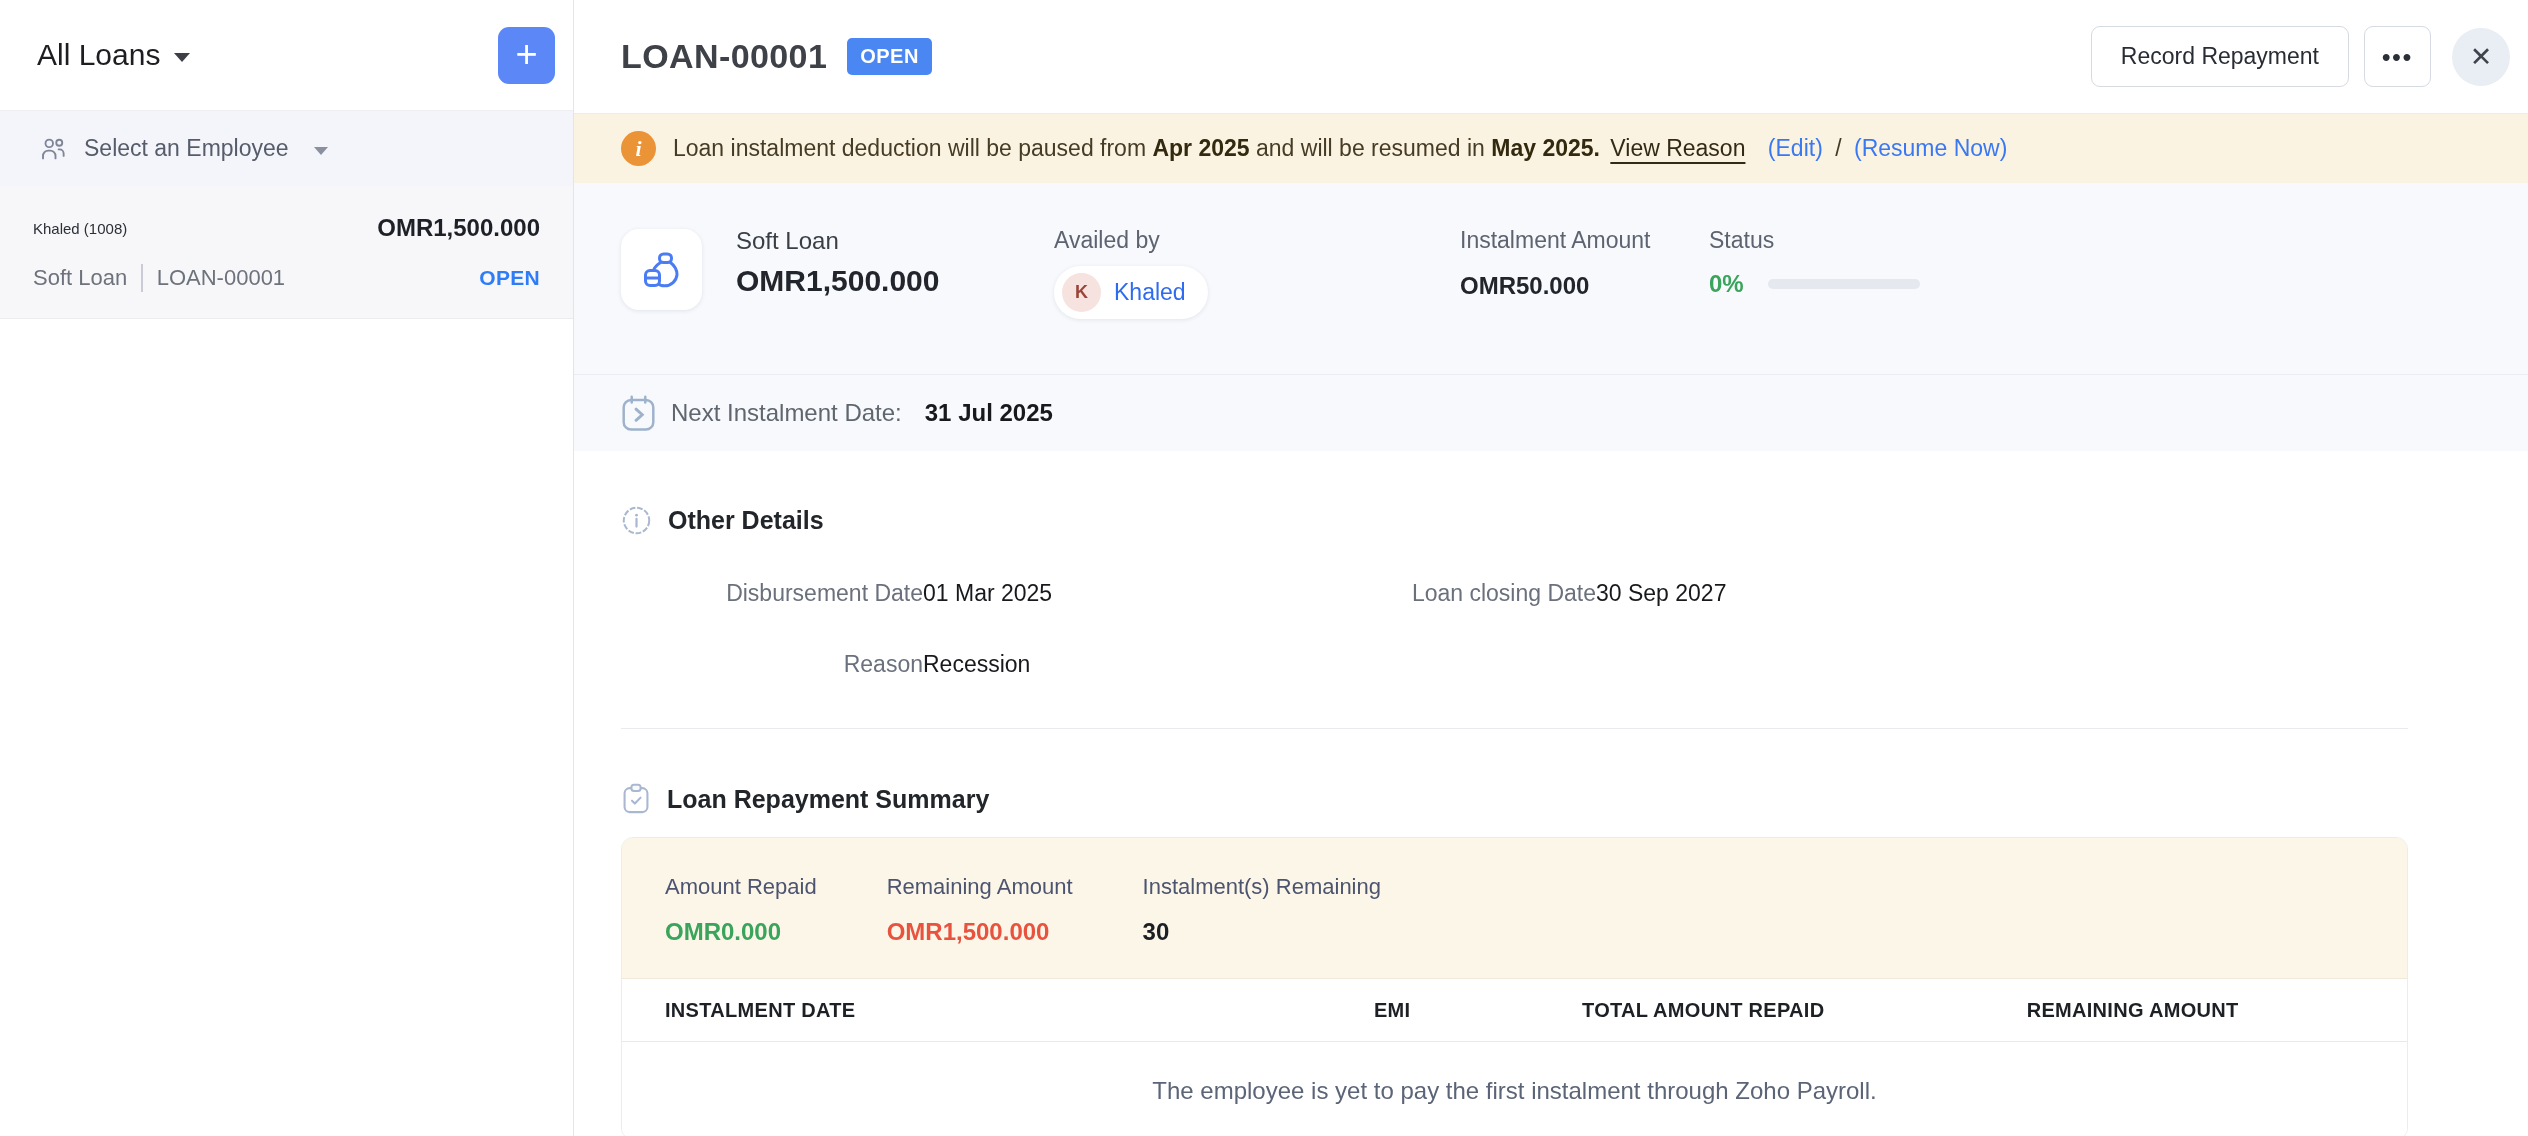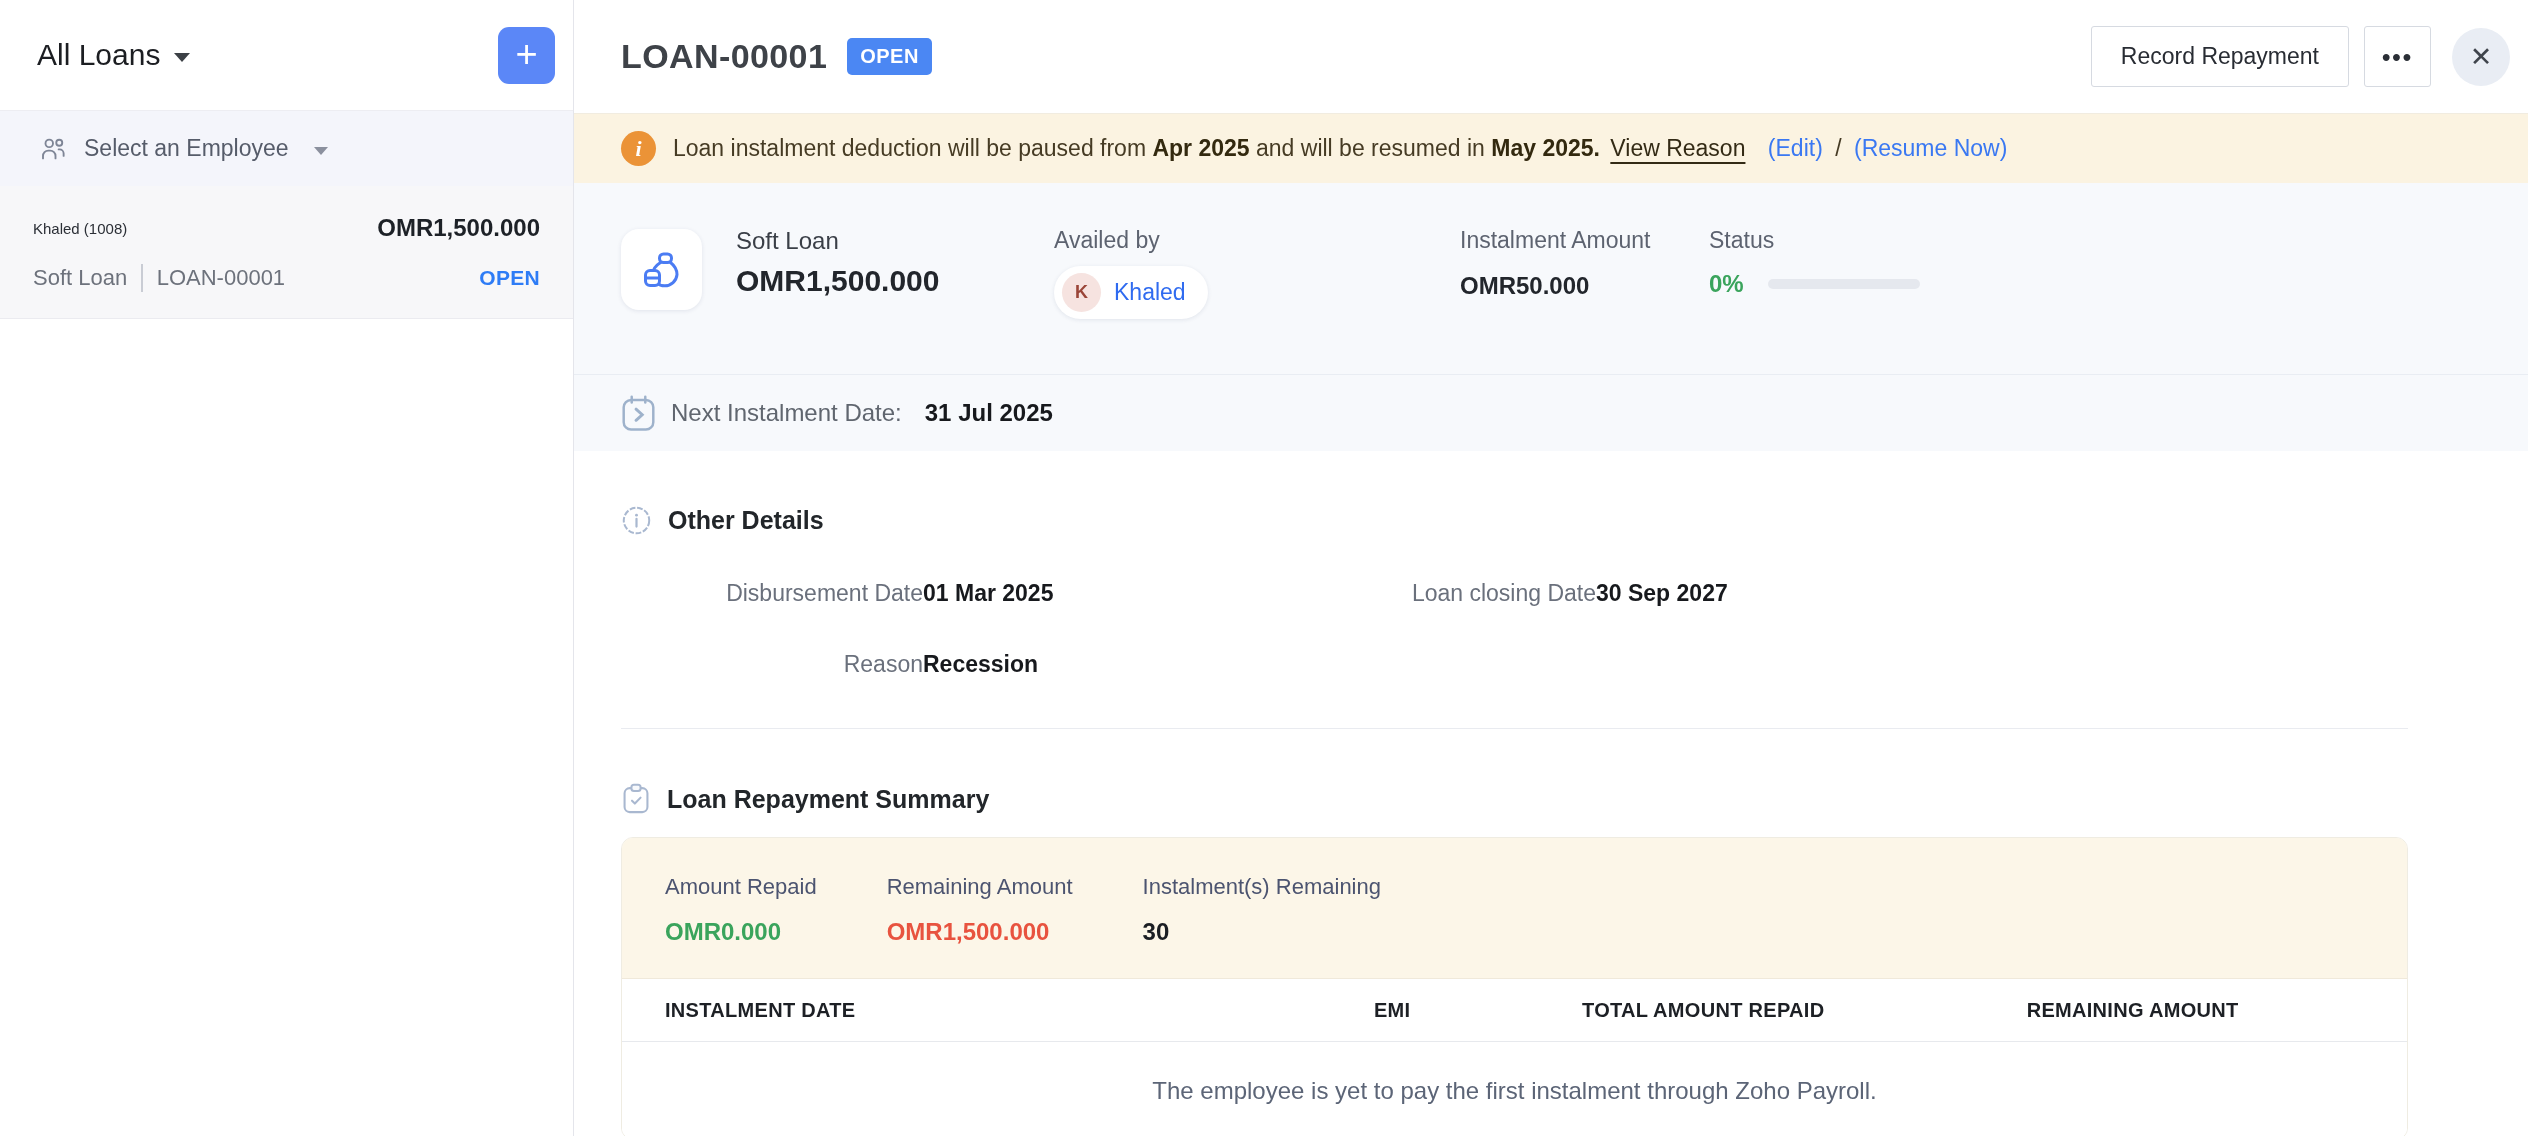--- a/index.html
+++ b/index.html
@@ -29,21 +29,21 @@
   .li-pipe { width:1.5px; height:28px; background:#c9ccd4; margin:0 14px; }
   .li-status { font-size:21px; font-weight:700; color:#2e7cf6; letter-spacing:.3px; }
 
   
   main { flex:1; position:relative; background:#fff; }
   .main-header { height:113px; display:flex; align-items:center; justify-content:space-between; padding:0 18px 0 47px; background:#fff; }
   .title-group { display:flex; align-items:center; }
   .page-title { font-size:34px; font-weight:600; color:#3e4248; letter-spacing:.4px; }
   .status-badge { background:#4b87f3; color:#fff; font-size:20px; font-weight:700; letter-spacing:.5px; padding:7px 13px; border-radius:5px; margin-left:20px; }
   .header-actions { display:flex; align-items:center; gap:15px; }
-  .btn { height:61px; border:1px solid #d6dae1; border-radius:3px; background:#fff; font-family:inherit; font-size:23px; color:#282c33; padding:0 29px; cursor:pointer; }
+  .btn { height:61px; border:1px solid #d6dae1; border-radius:9px; background:#fff; font-family:inherit; font-size:23px; color:#282c33; padding:0 29px; cursor:pointer; }
   .btn-more { width:67px; padding:0; font-weight:900; font-size:24px; letter-spacing:2px; color:#2b2f36; display:flex; align-items:center; justify-content:center; }
   .btn-close { width:58px; height:58px; border:none; border-radius:50%; background:#e9edf4; color:#3f444c; font-size:27px; cursor:pointer; display:flex; align-items:center; justify-content:center; margin-left:6px; }
 
   
   .banner { height:70px; background:#fbf3e1; border-top:1px solid #f1ece0; display:flex; align-items:center; padding:0 47px; gap:17px; font-size:23px; color:#463b24; white-space:nowrap; }
   .info-icon { width:35px; height:35px; min-width:35px; border-radius:50%; background:#eb9337; color:#fff; display:flex; align-items:center; justify-content:center; font-family:"Liberation Serif", serif; font-style:italic; font-weight:700; font-size:22px; }
   .banner b { color:#33290f; font-weight:700; }
   .view-reason { color:#332a15; font-weight:500; text-decoration:underline; text-underline-offset:6px; text-decoration-thickness:1.5px; cursor:pointer; margin-left:4px; }
   .link-blue { color:#3a78f2; cursor:pointer; }
   .banner .sep { color:#463b24; margin:0 6px; }
@@ -71,21 +71,21 @@
   .progress-fill { height:100%; background:#3aa45c; border-radius:5px; }
   .next-row { position:absolute; bottom:0; left:0; right:0; height:77px; border-top:1px solid #e9edf3; display:flex; align-items:center; padding-left:47px; gap:15px; font-size:24px; color:#60666f; }
   .next-date { font-weight:700; color:#17191d; margin-left:8px; }
 
   
   .details { padding:0 120px 0 47px; }
   .sec-head { display:flex; align-items:center; gap:16px; margin-top:54px; }
   .sec-head h2 { font-size:25px; font-weight:700; color:#22262a; }
   .field-row { display:grid; grid-template-columns:302px 366px 307px 1fr; font-size:23px; margin-top:44px; align-items:baseline; }
   .field-row .flabel { color:#6a707c;text-align:right; }
-  .field-row .fvalue { font-weight:700; color:#17191d; }
+  .field-row .fvalue { font-weight:400; color:#17191d; }
   .hdivider { border:none; border-top:1px solid #e9ebf0; margin-top:50px; }
 
   
   .summary-card { margin-top:22px; border:1px solid #efece2; border-radius:12px; overflow:hidden; background:#fff; }
   .summary-top { background:#fcf6e8; border-bottom:1px solid #f0e9da; padding:36px 0 32px 43px; display:flex; gap:70px; }
   .stat .slabel { font-size:22px; color:#4c5470; }
   .stat .svalue { font-size:24px; font-weight:600; margin-top:18px; }
   .table-head { display:grid; grid-template-columns:24% 21% 25% 25%; padding:0 4.8% 0 43px; height:63px; align-items:center; border-bottom:1px solid #e7e9ed; background:#fff; font-size:20px; font-weight:700; color:#1d2025; letter-spacing:.3px; }
   .table-head .th { text-align:right; }
   .table-head .th:first-child { text-align:left; }

